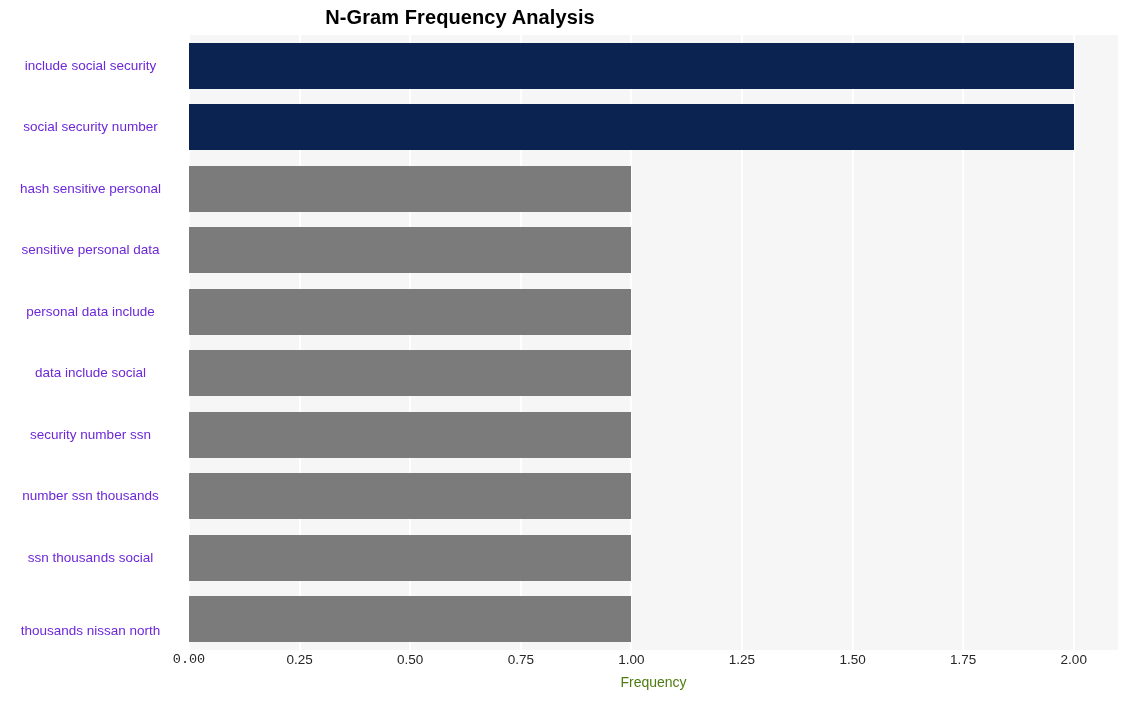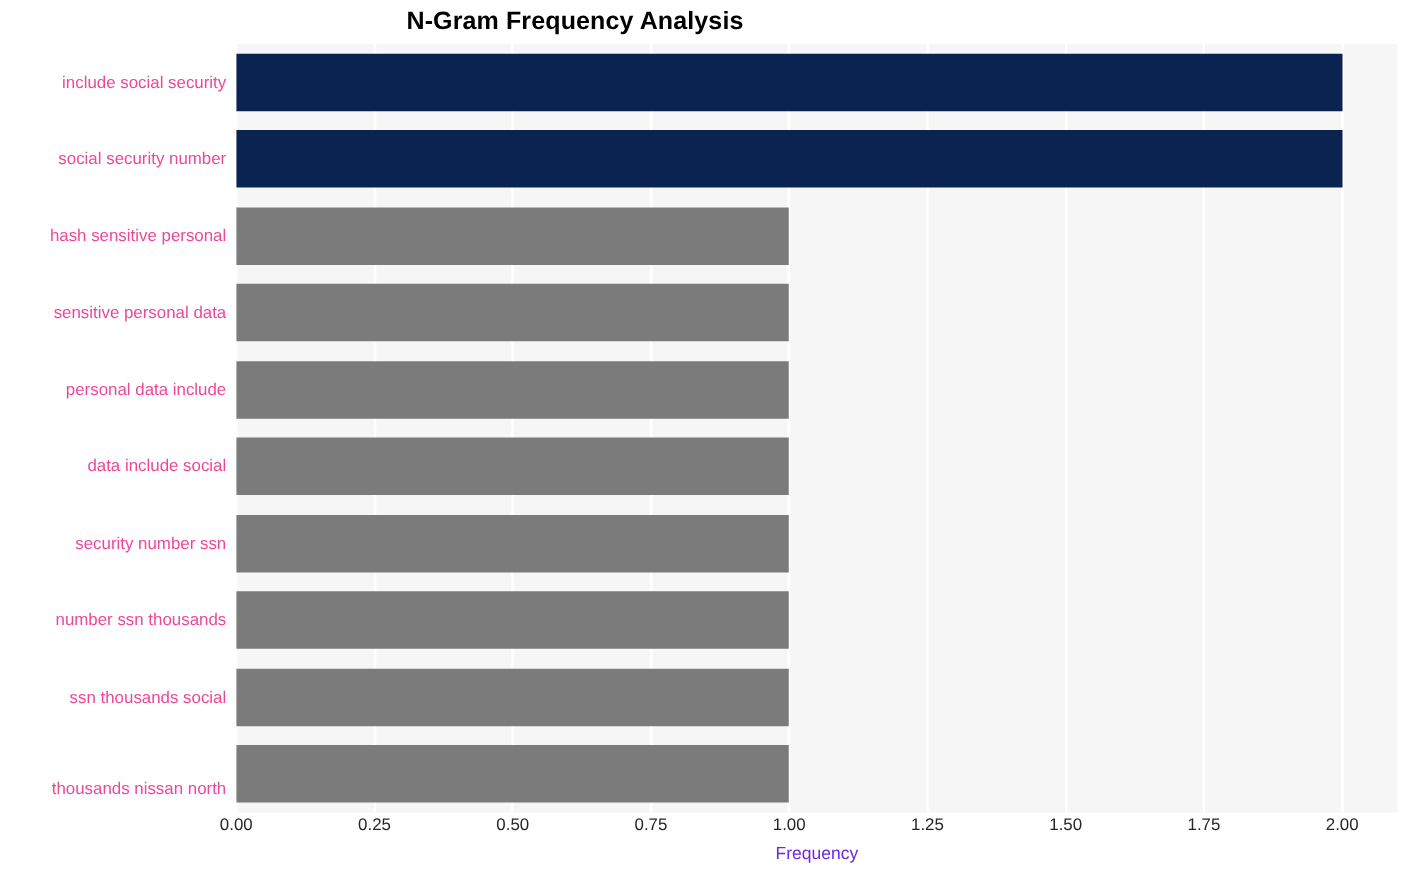--- a/index.html
+++ b/index.html
@@ -66,23 +66,23 @@
     position: absolute;
     left: 0;
     top: 35px;
     width: 181px;
     height: 615px;
   }
   .y-label {
     position: absolute;
     right: 0;
     width: 181px;
-    text-align: right;
+    text-align: center;
     font-size: 13.5px;
-    color: #ec4899;
+    color: #6d28d9;
     white-space: nowrap;
     line-height: 16px;
   }
 
   
   #x-axis-ticks {
     position: absolute;
     left: 189px;
     top: 652px;
     width: 929px;
@@ -96,21 +96,21 @@
     transform: translateX(-50%);
     white-space: nowrap;
   }
   #x-axis-title {
     position: absolute;
     left: 189px;
     top: 674px;
     width: 929px;
     text-align: center;
     font-size: 14px;
-    color: #6d28d9;
+    color: #4d7c0f;
     white-space: nowrap;
   }
 </style>
 </head>
 <body>
 
 <div id="chart-root">
 
   <div id="chart-title">N-Gram Frequency Analysis</div>
 
@@ -147,21 +147,21 @@
       <div class="y-label" style="top: 207.25px;">sensitive personal data</div>
       <div class="y-label" style="top: 268.75px;">personal data include</div>
       <div class="y-label" style="top: 330.25px;">data include social</div>
       <div class="y-label" style="top: 391.75px;">security number ssn</div>
       <div class="y-label" style="top: 453.25px;">number ssn thousands</div>
       <div class="y-label" style="top: 514.75px;">ssn thousands social</div>
       <div class="y-label" style="top: 588px;">thousands nissan north</div>
     </div>
 
   <div id="x-axis-ticks">
-      <div class="x-tick" style="left: 0px;">0.00</div>
+      <div class="x-tick" style="left: 0px; font-family: Liberation Mono, monospace;">0.00</div>
       <div class="x-tick" style="left: 110.595px;">0.25</div>
       <div class="x-tick" style="left: 221.19px;">0.50</div>
       <div class="x-tick" style="left: 331.786px;">0.75</div>
       <div class="x-tick" style="left: 442.381px;">1.00</div>
       <div class="x-tick" style="left: 552.976px;">1.25</div>
       <div class="x-tick" style="left: 663.571px;">1.50</div>
       <div class="x-tick" style="left: 774.167px;">1.75</div>
       <div class="x-tick" style="left: 884.762px;">2.00</div>
     </div>
 

